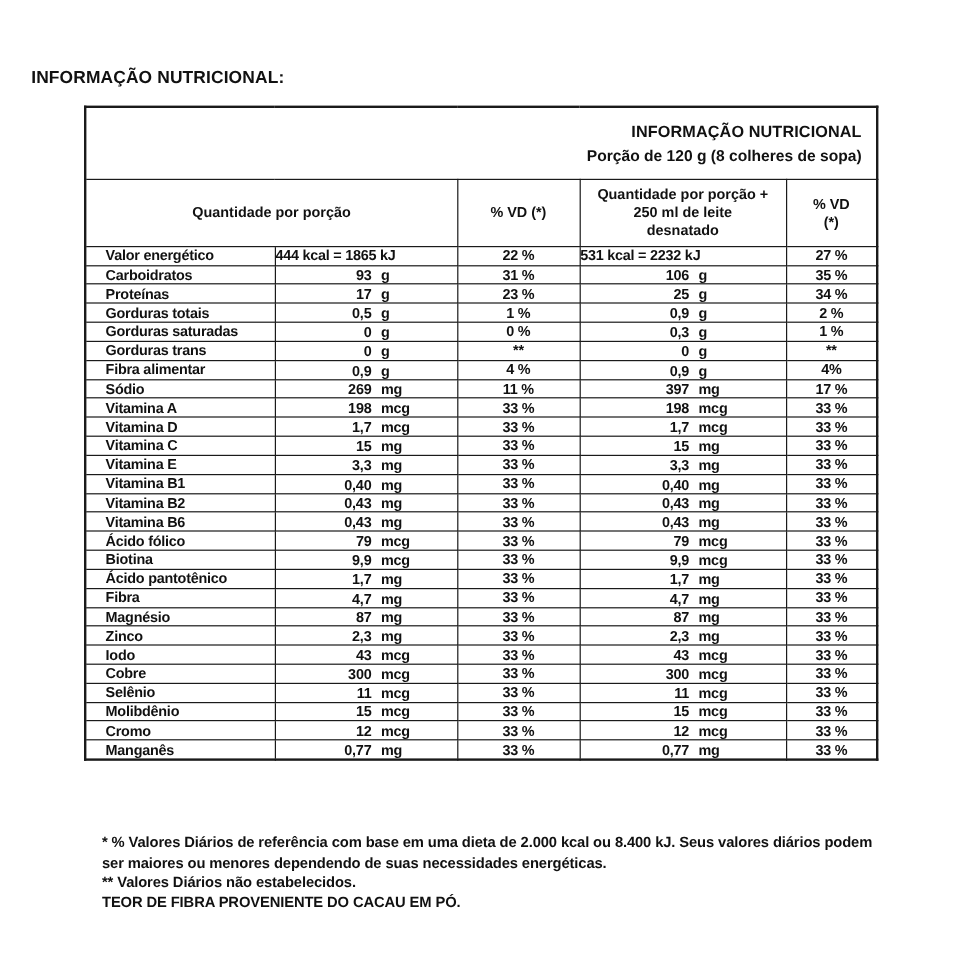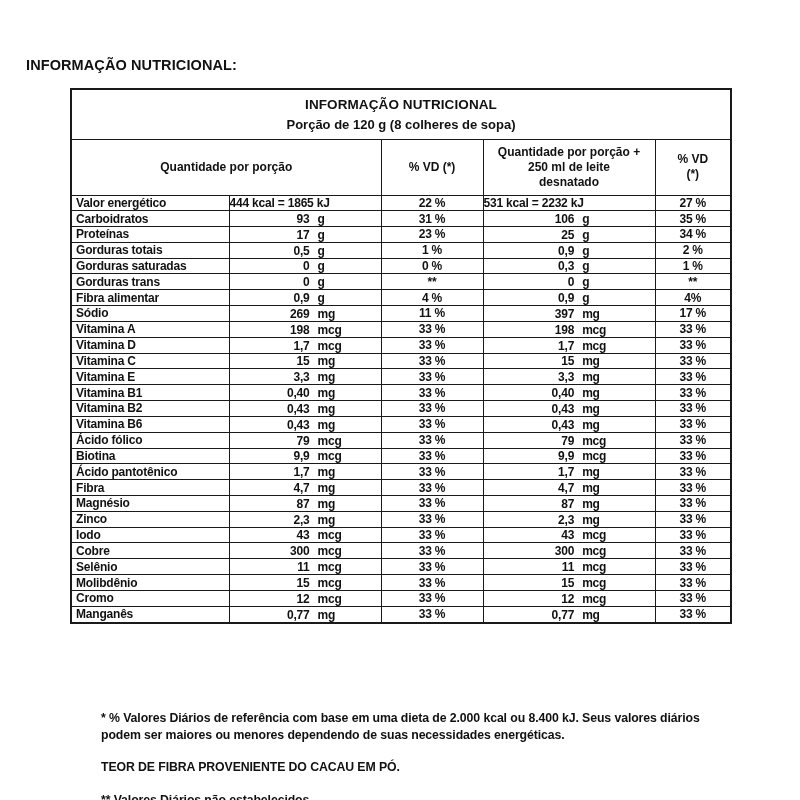--- a/index.html
+++ b/index.html
@@ -27,23 +27,23 @@
     border-collapse: collapse;
     table-layout: fixed;
     border: 2px solid #1a1a1a;
   }
   table.nutri th, table.nutri td {
     border: 1px solid #1a1a1a;
     overflow: hidden;
   }
   .title-cell {
     height: 50px;
-    text-align: center;
+    text-align: right;
     vertical-align: middle;
-    padding: 0;
+    padding: 12px;
   }
   .title-main { font-size: 13.5px; font-weight: 700; letter-spacing: 0.1px; }
   .title-sub  { font-size: 13px;   font-weight: 700; margin-top: 5px; }
   .header-row th {
     height: 56px;
     font-size: 12px;
     font-weight: 700;
     text-align: center;
     vertical-align: middle;
     padding: 0 14px;
@@ -51,42 +51,42 @@
   }
   tbody td {
     height: 15.6px;
     font-size: 12px;
     font-weight: 700;
     padding: 0;
     vertical-align: middle;
     line-height: 14px;
     letter-spacing: -0.2px;
   }
-  .cell-name { text-align: left; padding-left: 4px; }
+  .cell-name { text-align: left; padding-left: 16px; }
   .cell-qty  { text-align: left; white-space: nowrap; }
   .cell-qty .num {
     display: inline-block; width: 53%;
     text-align: right; vertical-align: middle;
   }
   .cell-qty .unit {
     display: inline-block; width: 46%;
     text-align: left; padding-left: 8px; vertical-align: middle;
   }
   .cell-qty.qty-center { }
   .cell-vd { text-align: center; }
   .notes {
     position: absolute;
     left: 85px; top: 694px;
     width: 650px;
     font-size: 12.3px;
     font-weight: 700;
     line-height: 16.5px;
     letter-spacing: -0.1px;
   }
-  .notes p { margin: 16px; }
+  .notes p { margin: 0; }
 </style>
 </head>
 <body>
 
 <h1 class="page-heading">INFORMAÇÃO NUTRICIONAL:</h1>
 
 <table class="nutri">
   <colgroup>
     <col style="width:158px">
     <col style="width:152px">
@@ -296,15 +296,15 @@
         <td class="cell-qty"><span class="num">0,77</span><span class="unit">mg</span></td>
         <td class="cell-vd">33 %</td>
         <td class="cell-qty"><span class="num">0,77</span><span class="unit">mg</span></td>
         <td class="cell-vd">33 %</td>
       </tr>
     </tbody>
 </table>
 
 <div class="notes">
   <p>* % Valores Diários de referência com base em uma dieta de 2.000 kcal ou 8.400 kJ. Seus valores diários podem ser maiores ou menores dependendo de suas necessidades energéticas.</p>
+  <p>** Valores Diários não estabelecidos.</p>
   <p>TEOR DE FIBRA PROVENIENTE DO CACAU EM PÓ.</p>
-  <p>** Valores Diários não estabelecidos.</p>
 </div>
 
 </body></html>

